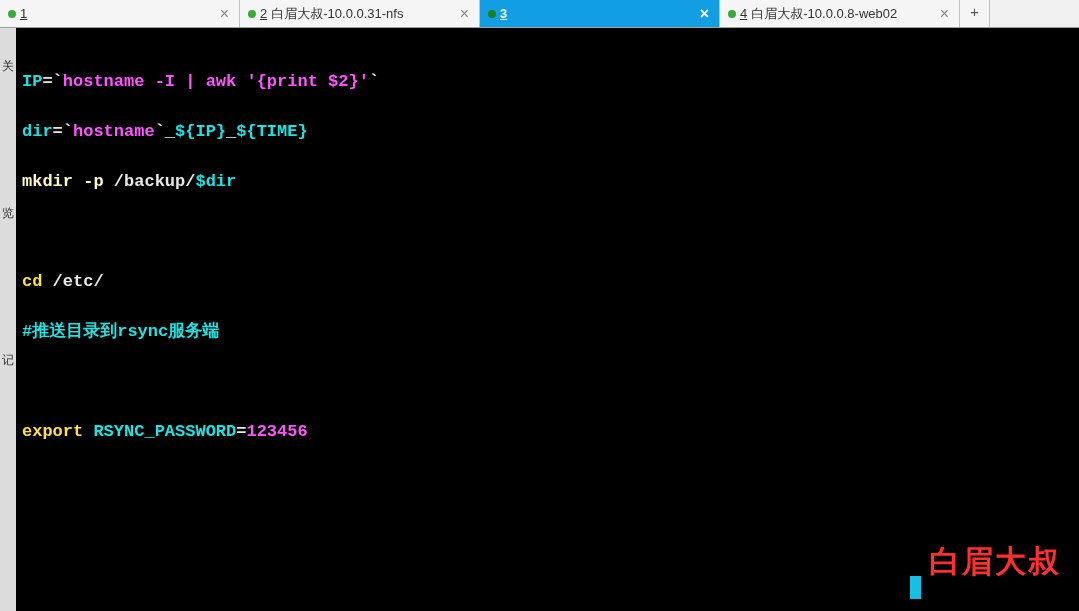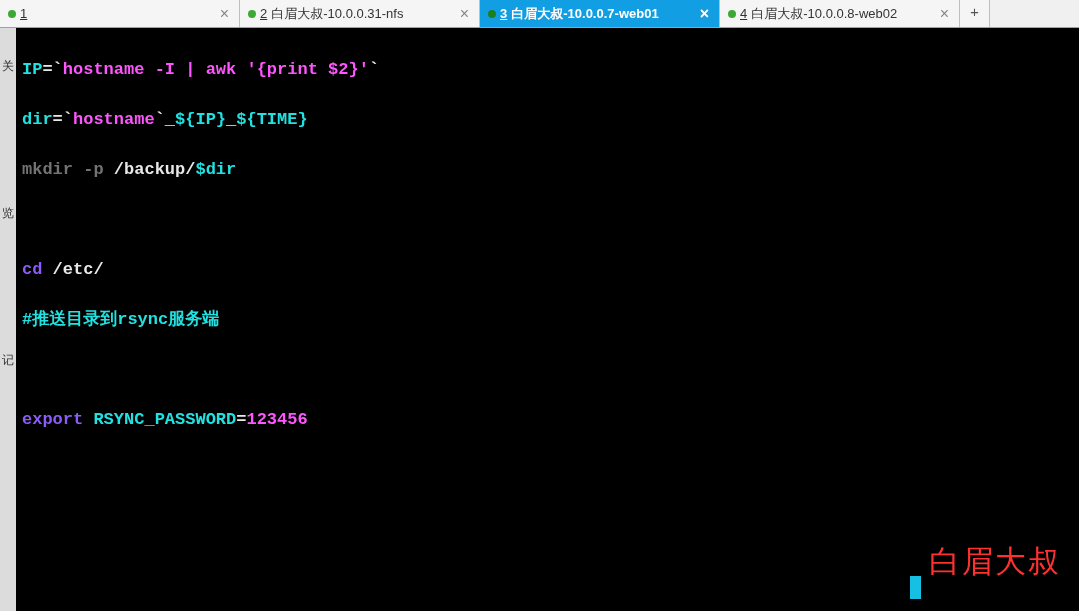--- a/index.html
+++ b/index.html
@@ -73,40 +73,40 @@
       justify-content: flex-start;
       gap: 130px;
       padding-top: 30px;
     }
     .terminal {
       position: absolute;
       left: 16px; top: 28px;
       width: 1063px;
       height: 583px;
       background: #000;
-      padding: 4px 6px;
+      padding: 16px 6px;
       font-size: 17px;
       line-height: 25px;
       font-weight: bold;
       white-space: pre;
       color: #e0e0e0;
     }
     .line { display: block; }
     .c-white { color: #e8e8e8; }
     .c-cyan { color: #20e2e2; }
     .c-magenta { color: #ff55ff; }
-    .c-red { color: #737373; }
-    .c-yellow { color: #8b5cf6; }
+    .c-red { color: #fef9c3; }
+    .c-yellow { color: #fde047; }
     .watermark {
       position: absolute;
       bottom: 28px; right: 18px;
       color: #ff3030;
       font-family: "Microsoft YaHei", "SimHei", sans-serif;
       font-size: 31px;
-      font-weight: 400;
+      font-weight: 700;
       letter-spacing: 2px;
     }
     .block-cursor {
       position: absolute;
       bottom: 12px; right: 158px;
       width: 11px; height: 23px;
       background: #15c0e2;
     }
     .scroll-btn {
       position: absolute;
@@ -130,21 +130,20 @@
   </div>
   <div class="tab">
     <span class="dot"></span>
     <span class="num">2</span>
     <span>白眉大叔-10.0.0.31-nfs</span>
     <span class="close">×</span>
   </div>
   <div class="tab active">
     <span class="dot"></span>
     <span class="num">3</span>
-    <span>白眉大叔-10.0.0.7-web01</span>
     <span class="close">×</span>
   </div>
   <div class="tab">
     <span class="dot"></span>
     <span class="num">4</span>
     <span>白眉大叔-10.0.0.8-web02</span>
     <span class="close">×</span>
   </div>
   <div class="tab-new">+</div>
 </div>

